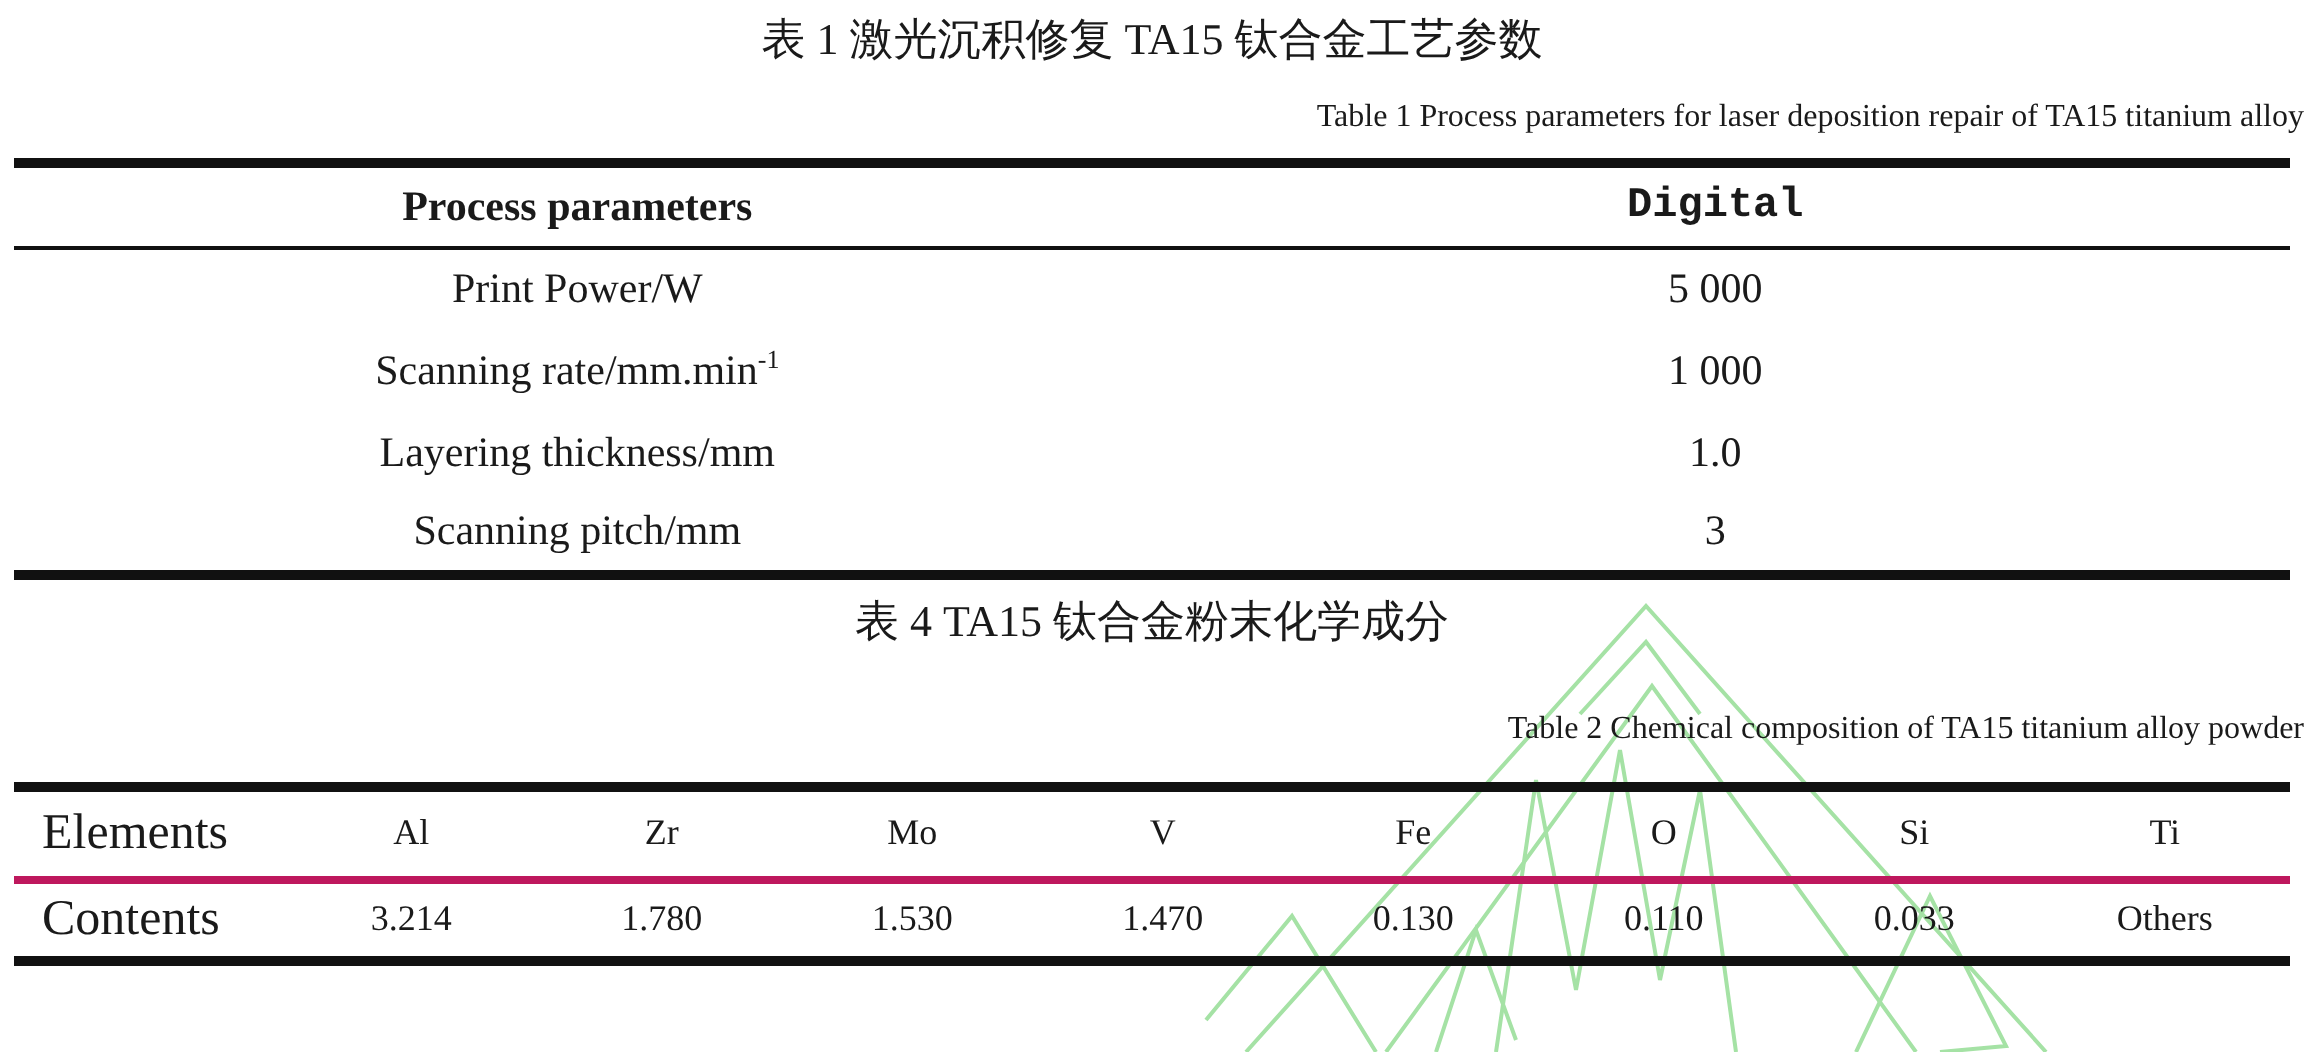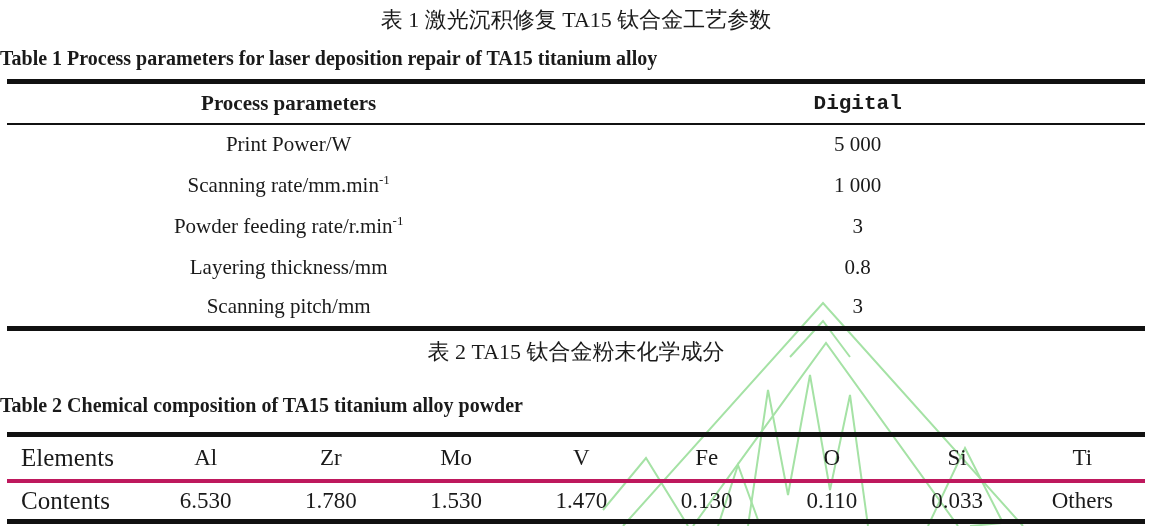--- a/index.html
+++ b/index.html
@@ -23,24 +23,24 @@
   }
   .content { position: relative; z-index: 1; }
 
   .title-zh {
     text-align: center;
     font-size: 22px;
     line-height: 28px;
     font-weight: normal;
   }
   .title-en {
-    text-align: left;
-    font-size: 20px;
+    text-align: right;
+    font-size: 16px;
     line-height: 27px;
-    font-weight: bold;
+    font-weight: normal;
   }
   .t1-zh { padding-top: 6px; }
   .t1-en { margin-top: 11px; }
   .t2-zh { margin-top: 7px; }
   .t2-en { margin-top: 26px; }
 
   table {
     border-collapse: collapse;
     width: 1138px;
     margin: 0 7px;
@@ -53,21 +53,21 @@
     padding: 0; text-align: center; font-size: 21px; vertical-align: middle;
   }
   .tbl1 th { font-weight: bold; }
   .tbl1 .col-param { width: 49.5%; }
   .tbl1 .col-value { width: 50.5%; font-family: Liberation Mono, monospace; }
   sup { font-size: 13px; line-height: 0; }
 
   .tbl2 { margin-top: 13px; border-top: 5px solid #111; border-bottom: 5px solid #111; }
   .tbl2 tr.head { height: 46px; border-bottom: 4px solid #be185d; }
   .tbl2 tr.body { height: 41px; }
-  .tbl2 td { padding: 0; text-align: center; font-size: 23px; vertical-align: middle; }
+  .tbl2 td { padding: 0; text-align: center; font-size: 18px; vertical-align: middle; }
   .tbl2 td.lbl {
     text-align: left; padding-left: 14px; font-size: 25px; width: 122px;
   }
 </style>
 </head>
 <body>
 
 <div class="page">
 
   <div class="watermark">
@@ -97,53 +97,49 @@
       <tbody>
         <tr>
           <td><span>Print Power/W</span><sup></sup></td>
           <td>5 000</td>
         </tr>
         <tr>
           <td><span>Scanning rate/mm.min</span><sup>-1</sup></td>
           <td>1 000</td>
         </tr>
         <tr>
-          <td><span>Powder feeding rate/r.min</span><sup>-1</sup></td>
-          <td>3</td>
-        </tr>
-        <tr>
           <td><span>Layering thickness/mm</span><sup></sup></td>
-          <td>0.8</td>
+          <td>1.0</td>
         </tr>
         <tr>
           <td><span>Scanning pitch/mm</span><sup></sup></td>
           <td>3</td>
         </tr>
       </tbody>
     </table>
 
-    <div class="title-zh t2-zh">表 2 TA15 钛合金粉末化学成分</div>
+    <div class="title-zh t2-zh">表 4 TA15 钛合金粉末化学成分</div>
     <div class="title-en t2-en">Table 2 Chemical composition of TA15 titanium alloy powder</div>
 
     <table class="tbl2">
       <tbody>
         <tr class="head">
           <td class="lbl">Elements</td>
           <td>Al</td>
           <td>Zr</td>
           <td>Mo</td>
           <td>V</td>
           <td>Fe</td>
           <td>O</td>
           <td>Si</td>
           <td>Ti</td>
         </tr>
         <tr class="body">
           <td class="lbl">Contents</td>
-          <td>6.530</td>
+          <td>3.214</td>
           <td>1.780</td>
           <td>1.530</td>
           <td>1.470</td>
           <td>0.130</td>
           <td>0.110</td>
           <td>0.033</td>
           <td>Others</td>
         </tr>
       </tbody>
     </table>

